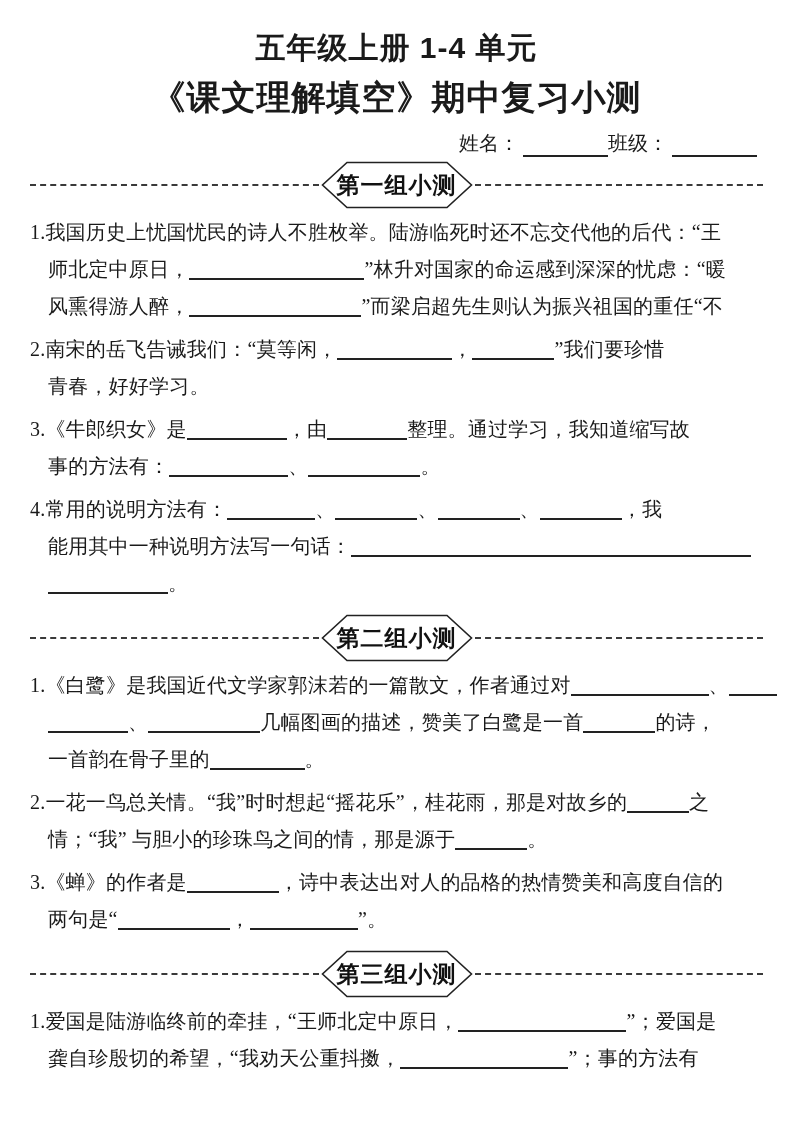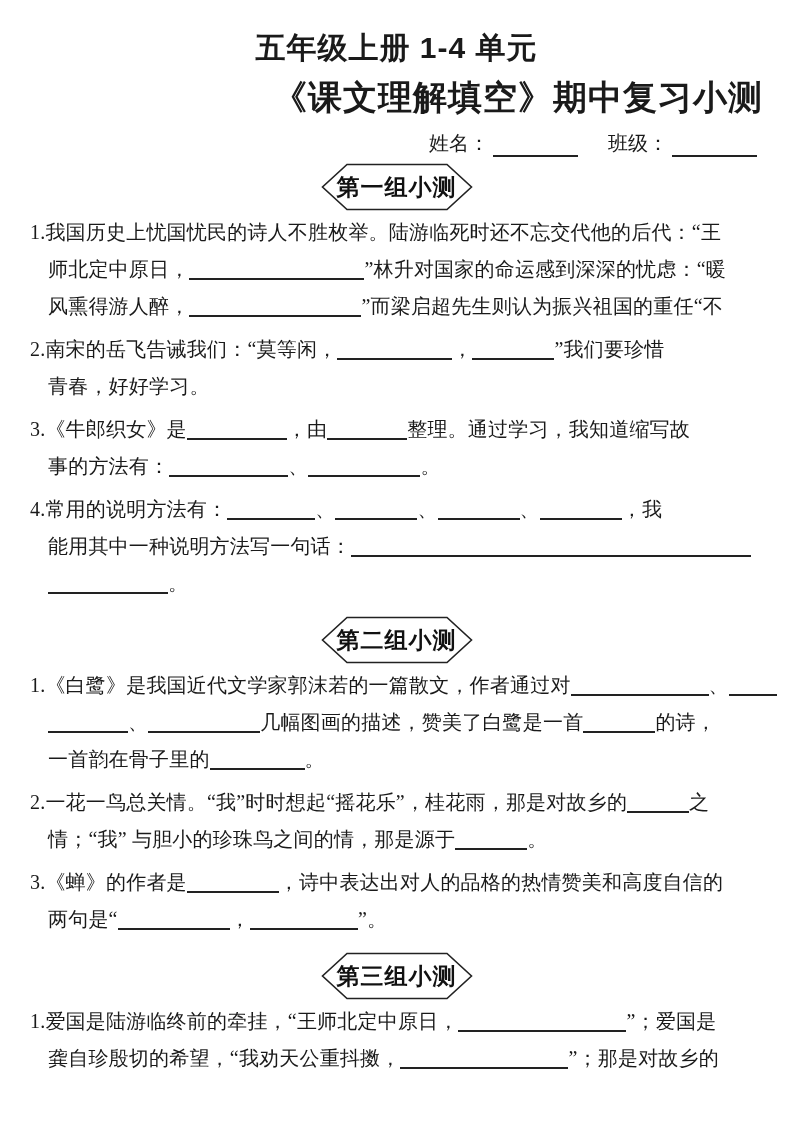--- a/index.html
+++ b/index.html
@@ -13,37 +13,37 @@
 
   
   .title1 {
     font-family: "Liberation Sans", "DejaVu Sans", sans-serif;
     font-weight: 900; font-size: 30px; line-height: 1.35;
     text-align: center; margin: 0; letter-spacing: 1px;
   }
   .title2 {
     font-family: "Liberation Sans", "DejaVu Sans", sans-serif;
     font-weight: 900; font-size: 34px; line-height: 1.35;
-    text-align: right; margin: 6px 0 0 0; letter-spacing: 1px;
+    text-align: center; margin: 6px 0 0 0; letter-spacing: 1px;
   }
 
   
   .meta-row {
     display: flex; justify-content: flex-end; align-items: flex-end;
-    gap: 30px; font-size: 20px; margin: 10px 6px 2px 0;
+    font-size: 20px; margin: 10px 6px 2px 0;
   }
   .meta-field { display: flex; align-items: flex-end; gap: 4px; white-space: nowrap; }
   .blank {
     display: inline-block; border-bottom: 2px solid #222222;
     height: 1.0em; vertical-align: -4px;
   }
   .meta-blank { width: 85px; }
 
   
-  .divider { display: flex; align-items: center; height: 48px; margin: 4px 0 2px 0; flex-direction: column; }
+  .divider { display: flex; align-items: center; height: 48px; margin: 4px 0 2px 0; }
   .divider .dash { flex: 1 1 auto; height: 0; border-top: 2.5px dashed #3a3a3a; }
   .badge { position: relative; width: 152px; height: 48px; flex: 0 0 auto; margin: 0 2px; }
   .badge svg { position: absolute; left: 0; top: 0; }
   .badge-label {
     position: absolute; left: 0; top: 0; width: 100%; height: 100%;
     display: flex; align-items: center; justify-content: center;
     font-family: "Liberation Sans", "DejaVu Sans", sans-serif;
     font-weight: 900; font-size: 23px; letter-spacing: 1px; color: #111;
   }
 
@@ -141,18 +141,18 @@
         <svg width="152" height="48" viewBox="0 0 152 48">
           <polygon points="26,1.5 126,1.5 150.5,24 126,46.5 26,46.5 1.5,24" fill="#ffffff" stroke="#222222" stroke-width="1.6"></polygon>
         </svg>
         <span class="badge-label">第三组小测</span>
       </span>
       <span class="dash"></span>
     </div>
     <div class="questions">
         <div class="question">
           <div class="qline"><span class="qtext">1.爱国是陆游临终前的牵挂，“王师北定中原日，</span><span class="blank" style="width: 168px;"></span><span class="qtext">”；爱国是</span></div>
-          <div class="qline cont"><span class="qtext">龚自珍殷切的希望，“我劝天公重抖擞，</span><span class="blank" style="width: 168px;"></span><span class="qtext">”；那是对故乡的</span></div>
+          <div class="qline cont"><span class="qtext">龚自珍殷切的希望，“我劝天公重抖擞，</span><span class="blank" style="width: 168px;"></span><span class="qtext">”；事的方法有</span></div>
         </div>
       </div>
   </div>
 
 </div>
 
 </body></html>

